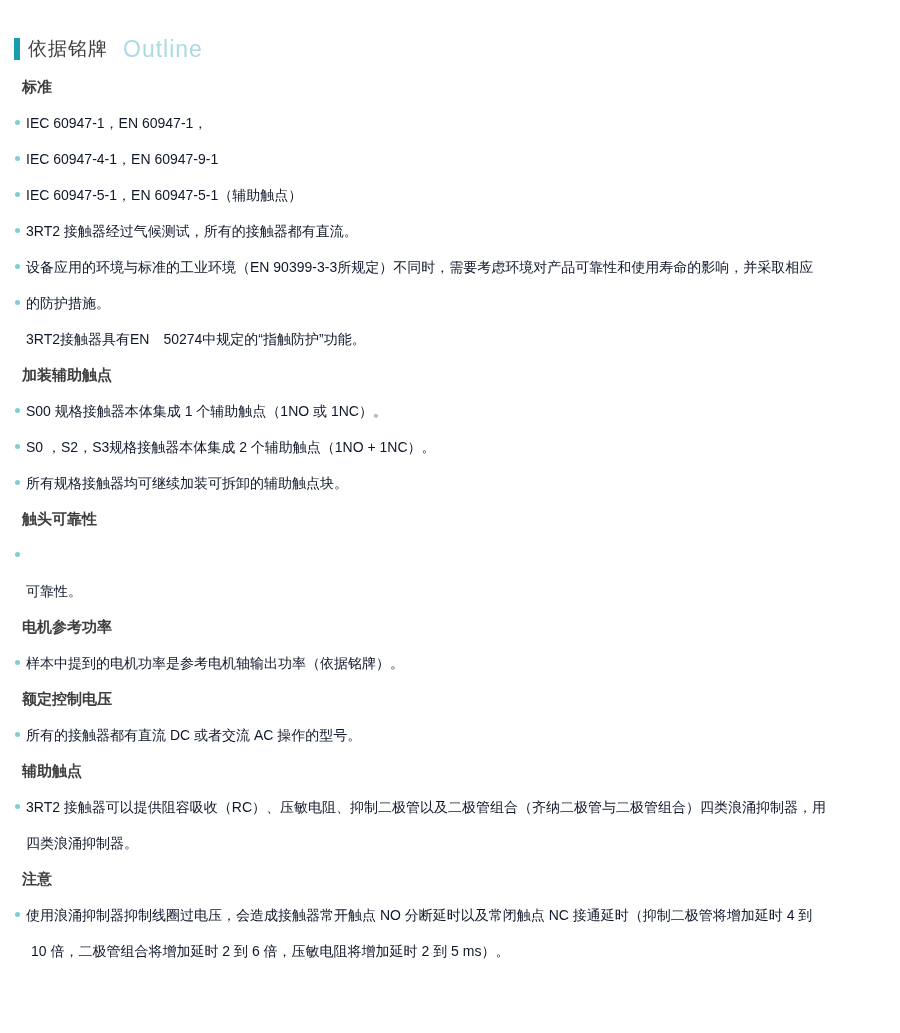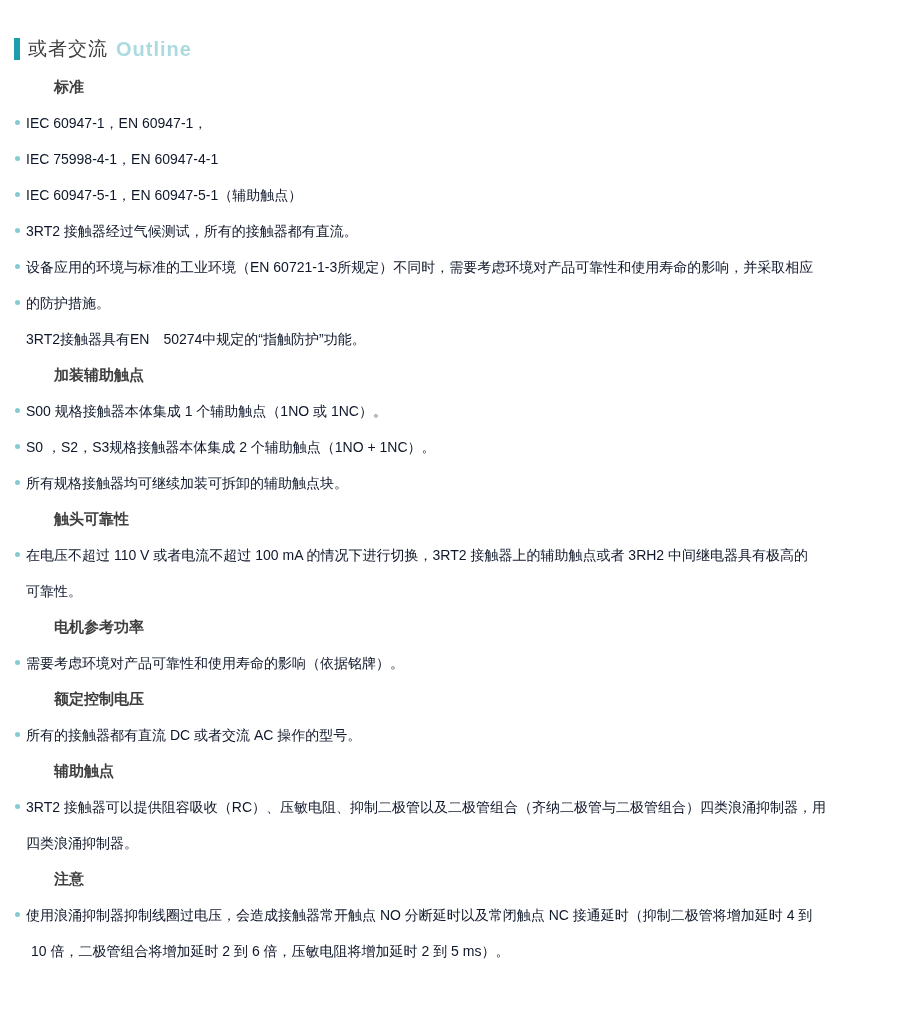--- a/index.html
+++ b/index.html
@@ -30,34 +30,33 @@
     background: var(--accent, #1a9dac);
     margin-right: 8px;
   }
   .title-cn {
     font-size: 19px;
     font-weight: 500;
     color: #3d3d3d;
     letter-spacing: 1px;
   }
   .title-en {
-    font-size: 20px;
-    font-weight: 700;
+    font-size: 23px;
+    font-weight: 400;
     color: var(--title-en, #abdae1);
-    margin-left: 8px;
+    margin-left: 15px;
     letter-spacing: 1px;
   }
   .heading-line {
     padding-left: 8px;
     line-height: 36px;
     min-height: 36px;
     font-size: 15px;
     font-weight: bold;
     color: #3e3e3e;
-    margin-left: 32px;
   }
   .body-line {
     position: relative;
     padding-left: 12px;
     line-height: 36px;
     min-height: 36px;
     font-size: 14px;
     color: #0f172a;
   }
   .body-line.indented {
@@ -72,41 +71,41 @@
     border-radius: 50%;
     background: var(--bullet, #84ccd2);
   }
 </style>
 </head>
 <body>
 
 <div class="page">
   <div class="title-row">
     <span class="accent-bar"></span>
-    <span class="title-cn">或者交流</span>
+    <span class="title-cn">依据铭牌</span>
     <span class="title-en">Outline</span>
   </div>
   <div id="sections">
       <div class="heading-line">标准</div>
       <div class="body-line"><span class="dot"></span><span>IEC 60947-1，EN 60947-1，</span></div>
-      <div class="body-line"><span class="dot"></span><span>IEC 75998-4-1，EN 60947-4-1</span></div>
+      <div class="body-line"><span class="dot"></span><span>IEC 60947-4-1，EN 60947-9-1</span></div>
       <div class="body-line"><span class="dot"></span><span>IEC 60947-5-1，EN 60947-5-1（辅助触点）</span></div>
       <div class="body-line"><span class="dot"></span><span>3RT2 接触器经过气候测试，所有的接触器都有直流。</span></div>
-      <div class="body-line"><span class="dot"></span><span>设备应用的环境与标准的工业环境（EN 60721-1-3所规定）不同时，需要考虑环境对产品可靠性和使用寿命的影响，并采取相应</span></div>
+      <div class="body-line"><span class="dot"></span><span>设备应用的环境与标准的工业环境（EN 90399-3-3所规定）不同时，需要考虑环境对产品可靠性和使用寿命的影响，并采取相应</span></div>
       <div class="body-line"><span class="dot"></span><span>的防护措施。</span></div>
       <div class="body-line"><span>3RT2接触器具有EN　50274中规定的“指触防护”功能。</span></div>
       <div class="heading-line">加装辅助触点</div>
       <div class="body-line"><span class="dot"></span><span>S00 规格接触器本体集成 1 个辅助触点（1NO 或 1NC）。</span></div>
       <div class="body-line"><span class="dot"></span><span>S0 ，S2，S3规格接触器本体集成 2 个辅助触点（1NO + 1NC）。</span></div>
       <div class="body-line"><span class="dot"></span><span>所有规格接触器均可继续加装可拆卸的辅助触点块。</span></div>
       <div class="heading-line">触头可靠性</div>
-      <div class="body-line"><span class="dot"></span><span>在电压不超过 110 V 或者电流不超过 100 mA 的情况下进行切换，3RT2 接触器上的辅助触点或者 3RH2 中间继电器具有极高的</span></div>
+      <div class="body-line"><span class="dot"></span></div>
       <div class="body-line"><span>可靠性。</span></div>
       <div class="heading-line">电机参考功率</div>
-      <div class="body-line"><span class="dot"></span><span>需要考虑环境对产品可靠性和使用寿命的影响（依据铭牌）。</span></div>
+      <div class="body-line"><span class="dot"></span><span>样本中提到的电机功率是参考电机轴输出功率（依据铭牌）。</span></div>
       <div class="heading-line">额定控制电压</div>
       <div class="body-line"><span class="dot"></span><span>所有的接触器都有直流 DC 或者交流 AC 操作的型号。</span></div>
       <div class="heading-line">辅助触点</div>
       <div class="body-line"><span class="dot"></span><span>3RT2 接触器可以提供阻容吸收（RC）、压敏电阻、抑制二极管以及二极管组合（齐纳二极管与二极管组合）四类浪涌抑制器，用</span></div>
       <div class="body-line"><span>四类浪涌抑制器。</span></div>
       <div class="heading-line">注意</div>
       <div class="body-line"><span class="dot"></span><span>使用浪涌抑制器抑制线圈过电压，会造成接触器常开触点 NO 分断延时以及常闭触点 NC 接通延时（抑制二极管将增加延时 4 到</span></div>
       <div class="body-line indented"><span>10 倍，二极管组合将增加延时 2 到 6 倍，压敏电阻将增加延时 2 到 5 ms）。</span></div>
     </div>
 </div>

